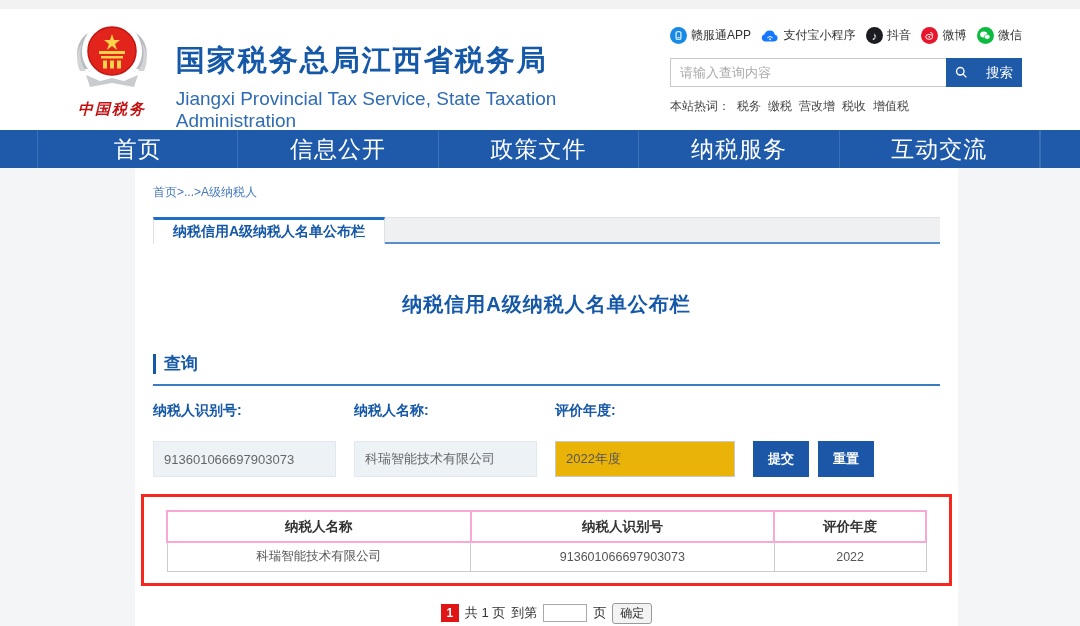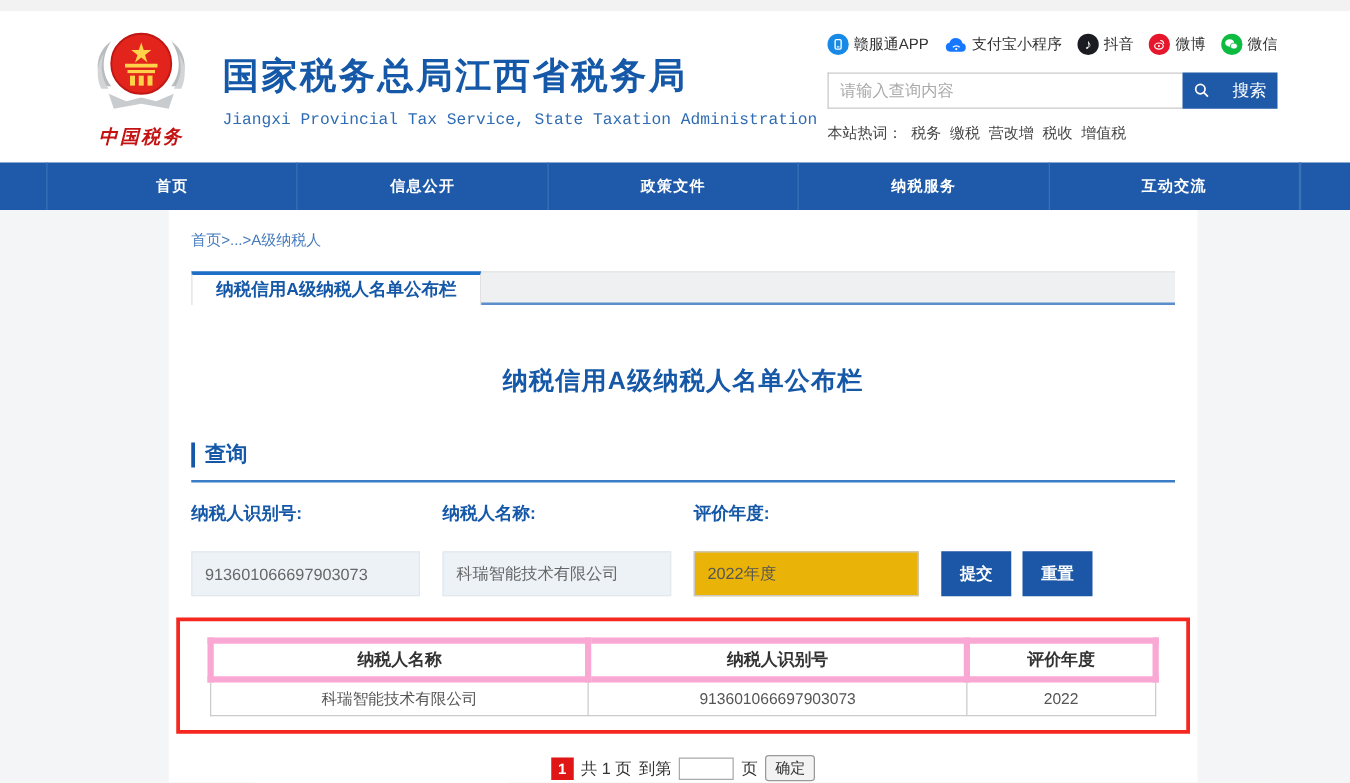--- a/index.html
+++ b/index.html
@@ -8,39 +8,39 @@
   .top-strip { height:9px; background:#f2f2f2; }
 
   
   .header { background:#fff; height:121px; display:flex; align-items:flex-start; padding:14px 58px 0 62px; }
   .logo-block { width:102px; text-align:center; }
   .logo-emblem { display:block; margin:0 auto; }
   .logo-caption { color:#c41212; font-weight:bold; font-size:15px; font-style:italic;
                   letter-spacing:2px; margin-top:1px; font-family:"Liberation Serif",serif; }
   .title-block { margin-left:14px; padding-top:18px; }
   .site-title { color:#1558a8; font-size:29px; font-weight:bold; letter-spacing:2px; }
-  .site-subtitle { color:#2f6cb3; font-size:13px; margin-top:7px; font-family:Liberation Mono, monospace; }
+  .site-subtitle { color:#2f6cb3; font-size:19px; margin-top:7px; font-family:Liberation Sans, sans-serif; }
   .header-right { margin-left:auto; width:360px; padding-top:4px; }
   .quick-links { display:flex; align-items:center; justify-content:space-between; }
   .quick-link { display:flex; align-items:center; gap:4px; font-size:12px; color:#333; cursor:pointer; }
   .qicon { width:17px; height:17px; border-radius:50%; display:inline-flex; align-items:center; justify-content:center; flex:none; }
   .search-row { display:flex; margin-top:14px; height:29px; }
   .search-input { flex:1; border:1px solid #c9c9c9; border-right:none; padding:0 9px; font-size:13px; color:#333; outline:none; }
   .search-input::placeholder { color:#aaa; }
   .search-btn { width:76px; background:#1e5aa8; color:#fff; border:none; font-size:13.5px;
                 display:flex; align-items:center; justify-content:center; gap:18px; cursor:pointer; }
   .hot-words { margin-top:11px; font-size:12px; color:#444; display:flex; gap:7px; }
   .hot-words .hw-label { color:#444; }
   .hot-word { color:#444; cursor:pointer; }
 
   
   .nav { background:#1e5aa9; height:38px; display:flex; }
   .nav-pad { width:38px; flex:none; border-right:1px solid #3a70b6; }
   .nav-pad-r { width:40px; flex:none; border-left:1px solid #3a70b6; }
-  .nav-item { flex:1; color:#fff; font-size:12px; font-weight:bold; display:flex; align-items:center;
+  .nav-item { flex:1; color:#fff; font-size:23px; font-weight:normal; display:flex; align-items:center;
               justify-content:center; border-right:1px solid #3a70b6; cursor:pointer; letter-spacing:1px; }
   .nav-item:last-of-type { border-right:none; }
 
   
   .page-body { position:relative; height:458px; }
   .content { position:absolute; left:135px; top:0; width:823px; background:#fff; height:100%; padding:0 18px; }
   .breadcrumb { padding-top:16px; font-size:12px; color:#447abc; cursor:pointer; }
   .tabbar { display:flex; margin-top:16px; height:27px; align-items:stretch; }
   .tab-active { background:#fff; border-top:3px solid #1d6ec6; border-left:1px solid #e0e0e0; border-right:1px solid #e0e0e0;
                 color:#1558a8; font-weight:bold; font-size:14px; padding:0 19px; display:flex; align-items:center; cursor:pointer; }
@@ -55,21 +55,21 @@
   .field { display:flex; flex-direction:column; margin-right:18px; }
   .field label { color:#1558a8; font-size:14px; font-weight:bold; margin-bottom:21px; }
   .field input { height:36px; font-size:13px; padding:0 10px; outline:none; }
   .inp-filled { width:183px; background:#edf2f7; border:1px solid #e2e8ee; color:#666; }
   .inp-year { width:180px; background:#eab308; border:1px solid #c9c9c9; color:#555; }
   .btn-group { display:flex; gap:9px; margin-left:18px; }
   .btn-blue { width:56px; height:36px; background:#1b57a6; border:none; color:#fff; font-size:13px; font-weight:bold; cursor:pointer; }
 
   .highlight-box { margin:17px -12px 0 -12px; border:3px solid #f5271f; padding:13px 22px 11px 22px; }
   table.result { width:100%; border-collapse:collapse; }
-  table.result th { border:5px solid #f9a8d4; height:31px; font-size:13.5px; color:#333; font-weight:600; background:#fff; }
+  table.result th { border:2px solid #f9a8d4; height:31px; font-size:13.5px; color:#333; font-weight:600; background:#fff; }
   table.result td { border:1px solid #ccc; height:29px; font-size:12.5px; color:#555; text-align:center; background:#fff; }
   .col-name { width:40%; } .col-id { width:40%; } .col-year { width:20%; }
 
   .pagination { margin-top:17px; display:flex; justify-content:center; align-items:center; gap:6px; font-size:13px; color:#333; }
   .page-current { width:18px; height:18px; background:#e01515; color:#fff; font-size:12px; font-weight:bold;
                   display:flex; align-items:center; justify-content:center; cursor:pointer; }
   .goto-input { width:44px; height:18px; border:1px solid #a9a9a9; outline:none; padding:0 3px; font-size:12px; }
   .confirm-btn { font-size:12px; color:#333; background:#f3f3f3; border:1px solid #999; border-radius:3px;
                  padding:1px 7px; cursor:pointer; }
   svg { display:block; }

